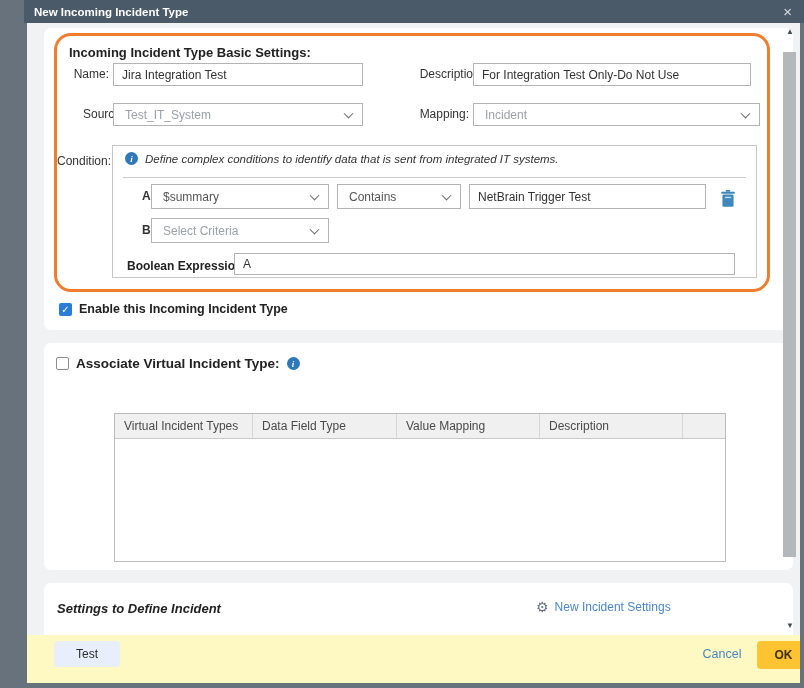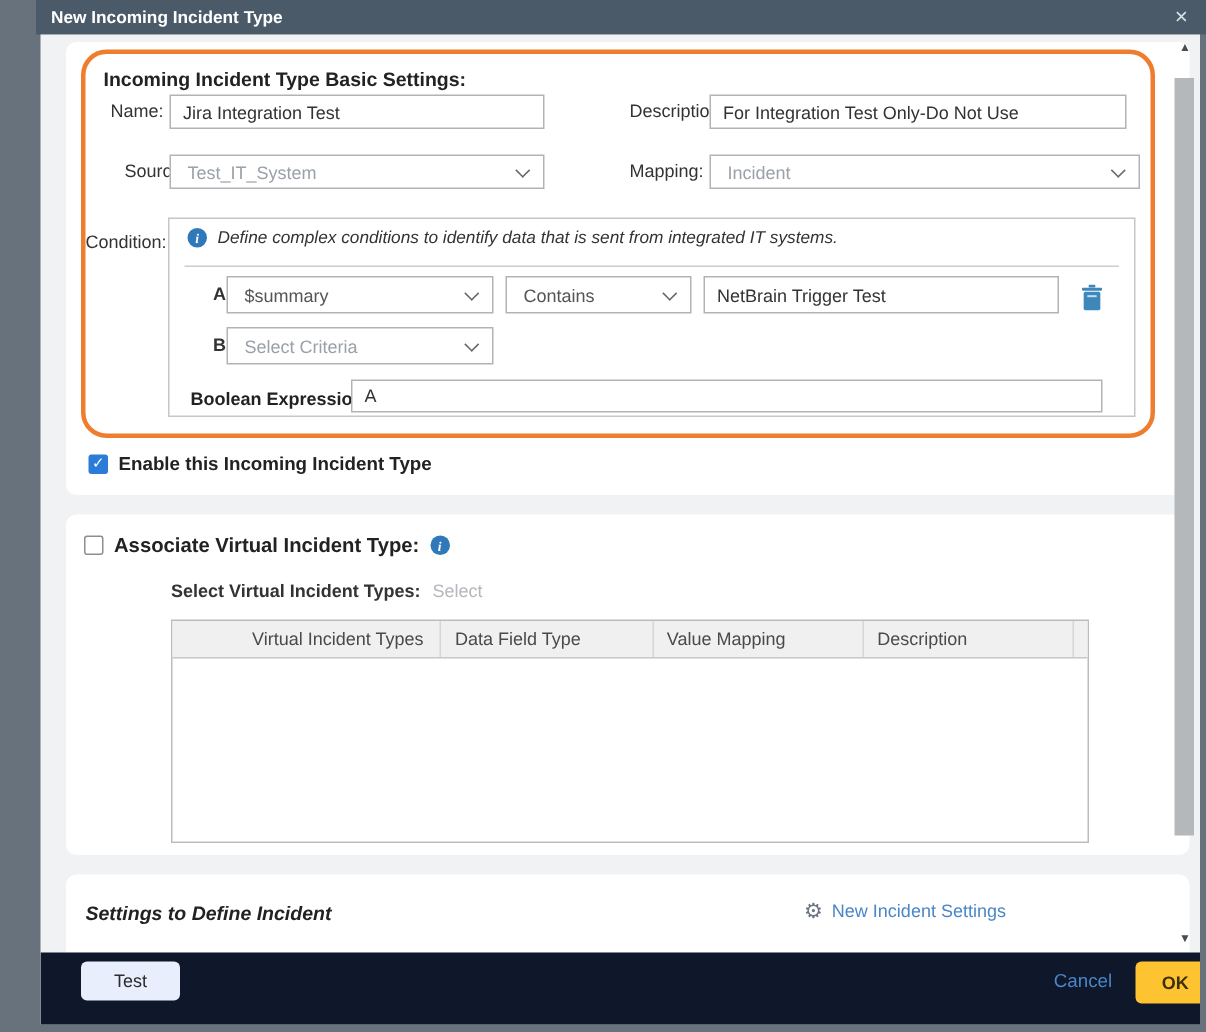--- a/index.html
+++ b/index.html
@@ -93,38 +93,38 @@
     position: absolute; left: 70px; top: 44px;
     display: flex; align-items: center; gap: 8px;
   }
   .select-types-row .lbl { font-size: 12px; font-weight: bold; color: #333; }
   .select-link { font-size: 12px; color: #b4b8bc; cursor: pointer; }
 
   .vtable {
     position: absolute; left: 70px; top: 70px; width: 612px; height: 149px;
     border: 1px solid #bcbcbc; background: #fff;
   }
-  .vtable .thead { display: flex; height: 25px; background: #f0f0f0; border-bottom: 1px solid #c9c9c9; padding-left: 44px; }
+  .vtable .thead { display: flex; height: 25px; background: #f0f0f0; border-bottom: 1px solid #c9c9c9; }
   .vtable .th {
     font-size: 12px; color: #4a4a4a; line-height: 24px; padding-left: 9px;
     border-right: 1px solid #d6d6d6; overflow: hidden; white-space: nowrap;
   }
   .vtable .th:last-child { border-right: none; }
 
   .card3-heading { position: absolute; left: 13px; top: 18px; font-style: italic; }
   .new-incident-link {
     position: absolute; left: 492px; top: 17px;
     display: flex; align-items: center; gap: 6px; cursor: pointer;
   }
   .gear-icon { font-size: 14px; color: #6b7280; line-height: 1; }
   .link-text { font-size: 12px; color: #4a86c8; }
 
   .footer {
     position: absolute; left: 0; right: 0; top: 612px; height: 52px;
-    background: #0f172a;
+    background: #fef9c3;
   }
   .test-button {
     position: absolute; left: 27px; top: 6px; width: 66px; height: 26px;
     background: #e8eefb; border: none; border-radius: 4px;
     font-family: "Liberation Sans", sans-serif; font-size: 12px; color: #2b2b2b; cursor: pointer;
   }
   .cancel-link {
     position: absolute; left: 666px; top: 12px; width: 58px; text-align: center;
     font-size: 12.5px; color: #4a86c8; cursor: pointer;
   }
@@ -226,24 +226,20 @@
       </div>
     </div>
 
     <div class="card card2">
       <div class="check-row assoc-row">
         <span class="checkbox unchecked"></span>
         <span class="lbl">Associate Virtual Incident Type:</span>
         <span class="info-icon">i</span>
       </div>
 
-      <div class="select-types-row">
-        <span class="lbl">Select Virtual Incident Types:</span>
-        <span class="select-link">Select</span>
-      </div>
 
       <div class="vtable">
         <div class="thead">
           <div class="th" style="width:138px;">Virtual Incident Types</div>
           <div class="th" style="width:144px;">Data Field Type</div>
           <div class="th" style="width:143px;">Value Mapping</div>
           <div class="th" style="width:143px;">Description</div>
           <div class="th" style="flex:1;"></div>
         </div>
         <div></div>

